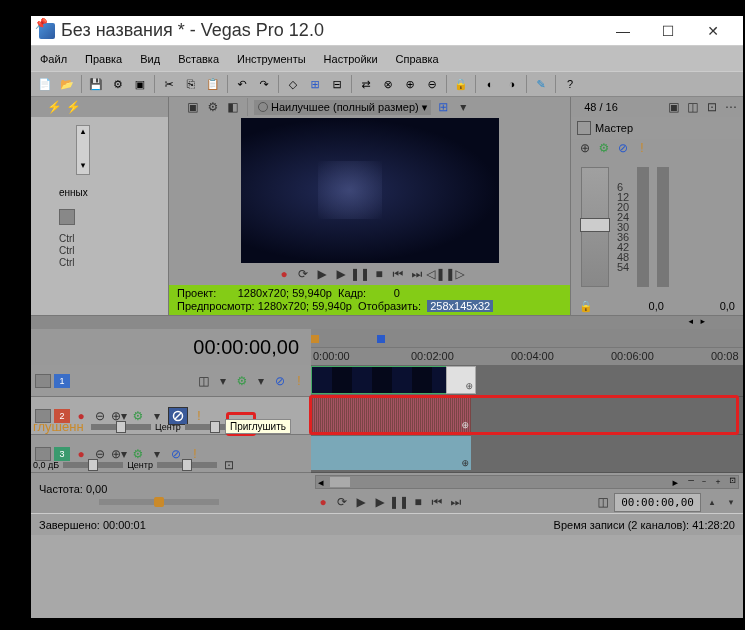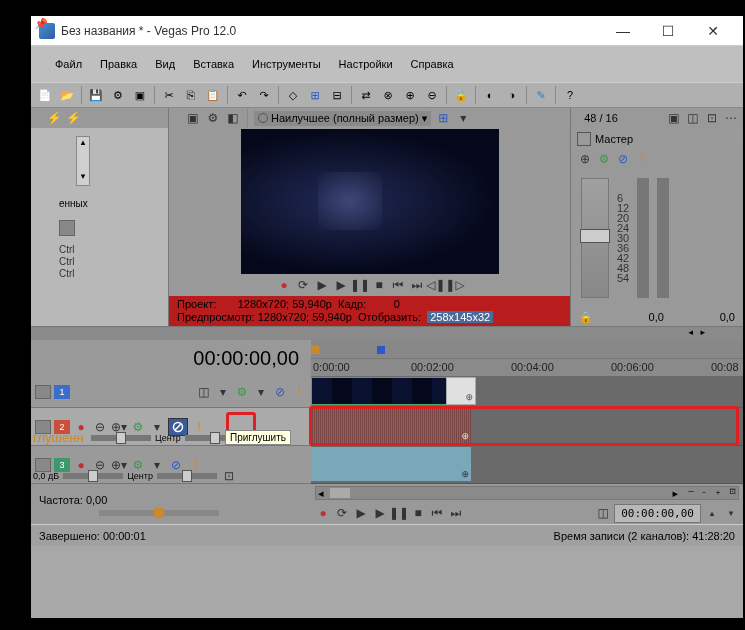--- a/index.html
+++ b/index.html
@@ -1,44 +1,44 @@
 <!DOCTYPE html>
 <html><head>
 <meta charset="utf-8">
 <style>
 * { margin: 0; padding: 0; box-sizing: border-box; font-family: "Segoe UI", Tahoma, sans-serif; font-size: 11px; }
 body { background: #000; width: 745px; height: 630px; position: relative; }
 .window { position: absolute; left: 30px; top: 15px; width: 714px; height: 604px; background: #a8a8a8; border: 1px solid #000; }
 .titlebar { height: 30px; background: #fff; display: flex; align-items: center; padding: 0 8px; border-bottom: 1px solid #ccc; }
 .titlebar .icon { width: 16px; height: 16px; margin-right: 6px; background: linear-gradient(135deg,#4a90d9,#2d5aa0); border-radius: 2px; }
-.titlebar .title { flex: 1; color: #333; font-size: 12px; }
+.titlebar .title { flex: 1; color: #333; font-size: 18px; }
 .titlebar .btns { display: flex; gap: 1px; }
 .titlebar .btns div { width: 44px; height: 28px; display: flex; align-items: center; justify-content: center; color: #333; font-size: 14px; cursor: pointer; }
-.menubar { height: 36px; background: #bfbfbf; display: flex; align-items: center; padding: 0 16px; gap: 2px; }
+.menubar { height: 25px; background: #bfbfbf; display: flex; align-items: center; padding: 0 1px; gap: 2px; }
 .menubar span { padding: 2px 8px; color: #000; cursor: pointer; }
 .toolbar1 { height: 26px; background: #b0b0b0; border-top: 1px solid #ccc; border-bottom: 1px solid #888; display: flex; align-items: center; padding: 0 4px; gap: 2px; }
 .tbtn { width: 20px; height: 20px; display: inline-flex; align-items: center; justify-content: center; cursor: pointer; border: 1px solid transparent; }
 .sep { width: 1px; height: 18px; background: #888; margin: 0 2px; }
 .workarea { display: flex; height: 218px; }
 .explorer { width: 138px; background: #9a9a9a; border-right: 1px solid #777; display: flex; flex-direction: column; }
 .explorer .top { height: 20px; background: #999; display: flex; align-items: center; padding: 0 4px; gap: 3px; }
 .explorer .body { flex: 1; background: #b8b8b8; padding: 4px; position: relative; overflow: hidden; }
 .explorer .body .scrollbox { width: 14px; height: 50px; background: #d0d0d0; border: 1px solid #888; position: absolute; left: 45px; top: 8px; }
 .explorer .body .lab1 { position: absolute; left: 28px; top: 70px; font-size: 10px; }
 .explorer .body .ctrl { position: absolute; left: 28px; font-size: 10px; color: #333; }
 .explorer .tabs { height: 18px; background: #999; display: flex; align-items: center; }
 .explorer .tabs span { padding: 1px 6px; font-size: 10px; border-right: 1px solid #777; }
 .preview { flex: 1; background: #999; display: flex; flex-direction: column; border-right: 1px solid #777; }
 .preview .top { height: 20px; background: #999; display: flex; align-items: center; padding: 0 4px; gap: 4px; font-size: 10px; }
 .preview .top .ddl { background: #8a8a8a; padding: 1px 4px; display: flex; align-items: center; gap: 3px; }
 .preview .vidwrap { flex: 1; display: flex; align-items: center; justify-content: center; background: #999; }
 .preview .video { width: 258px; height: 145px; background: #05081a; background-image: radial-gradient(ellipse at 40% 50%, rgba(40,50,100,0.8) 0%, rgba(5,8,26,1) 70%); position: relative; }
 .preview .video::after { content:''; position:absolute; left:30%; top:30%; width:25%; height:40%; background: radial-gradient(rgba(80,90,140,0.6), transparent); }
 .preview .transport { height: 22px; background: #999; display: flex; align-items: center; justify-content: center; gap: 3px; }
-.preview .info { height: 30px; background: #b91c1c; padding: 2px 8px; font-size: 10px; line-height: 13px; color: #000; }
+.preview .info { height: 30px; background: #84cc16; padding: 2px 8px; font-size: 10px; line-height: 13px; color: #000; }
 .mixer { width: 172px; background: #999; display: flex; flex-direction: column; }
 .mixer .top { height: 20px; display: flex; align-items: center; padding: 0 4px; gap: 4px; font-size: 10px; justify-content: space-between; }
 .mixer .master { height: 22px; display: flex; align-items: center; padding: 0 6px; gap: 4px; background: #9a9a9a; }
 .mixer .fx { height: 18px; display: flex; align-items: center; padding: 0 6px; gap: 3px; }
 .mixer .meters { flex: 1; display: flex; padding: 6px 10px; gap: 8px; align-items: center; }
 .mixer .fader { width: 28px; height: 120px; background: linear-gradient(#a0a0a0,#888); position: relative; border: 1px solid #777; }
 .mixer .fader .knob { width: 30px; height: 14px; background: #ccc; border: 1px solid #555; position: absolute; left: -2px; top: 50px; }
 .mixer .meterbar { width: 12px; height: 120px; background: #777; position: relative; }
 .mixer .meterscale { font-size: 8px; color: #333; line-height: 10px; }
 .mixer .bot { height: 18px; display: flex; align-items: center; justify-content: space-between; padding: 0 8px; font-size: 9px; }

